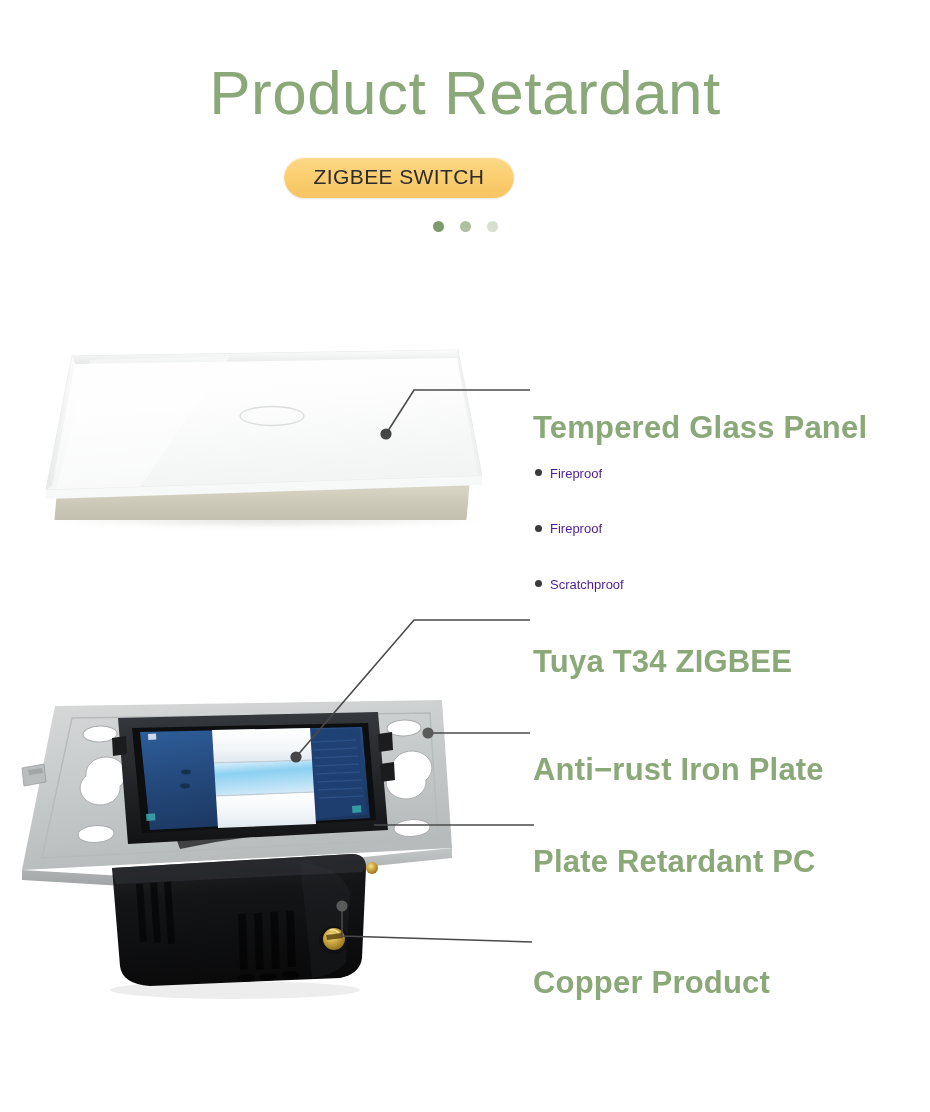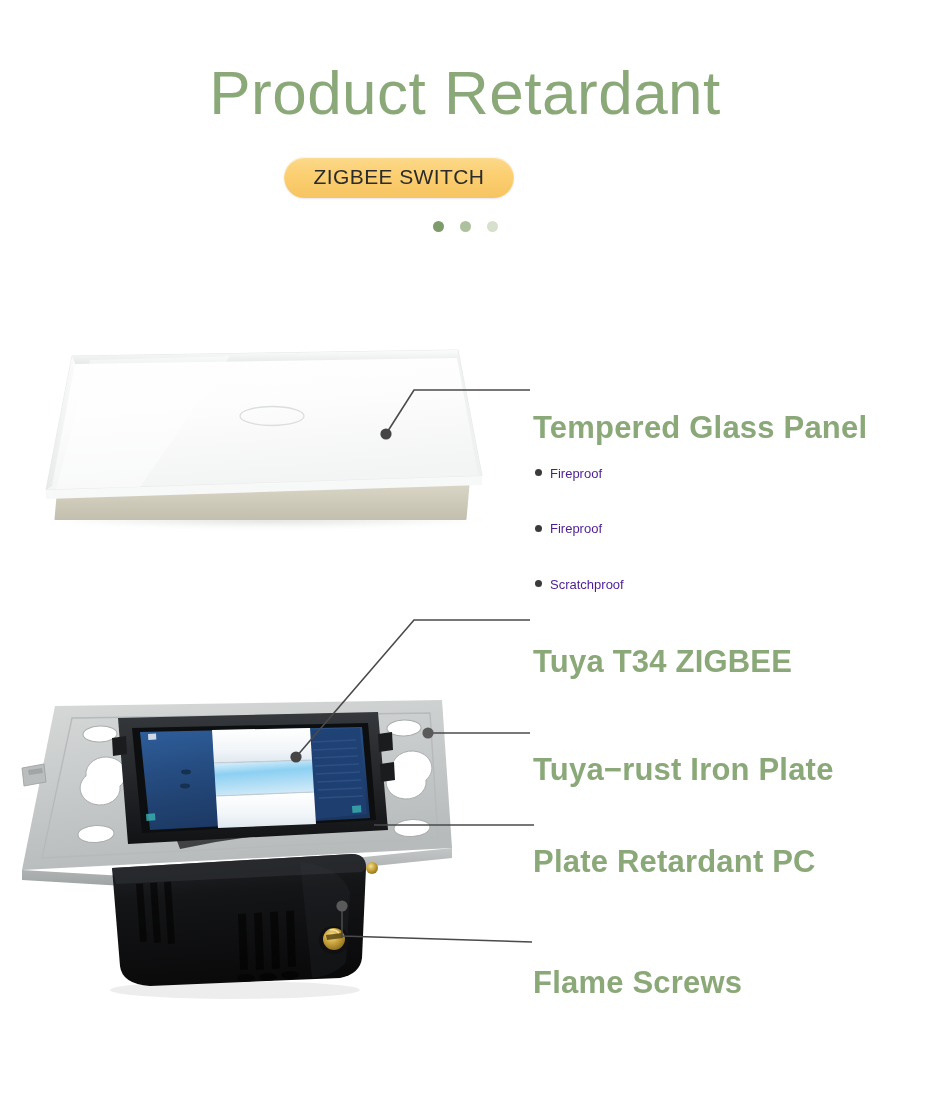--- a/index.html
+++ b/index.html
@@ -317,26 +317,26 @@
   <circle class="leader-dot" cx="8" cy="145" r="5.6"></circle>
 </svg>
 
 <div class="callout-title" style="left:533px; top:604px;">Tuya T34 ZIGBEE</div>
 
 <svg class="leader-svg" style="left:418px; top:723px; width:120px; height:20px;">
   <path class="leader-line" d="M10,10 L112,10"></path>
   <circle class="leader-dot-grey" cx="10" cy="10" r="5.6"></circle>
 </svg>
 
-<div class="callout-title" style="left:533px; top:712px;">Tuya−rust Iron Plate</div>
+<div class="callout-title" style="left:533px; top:712px;">Anti−rust Iron Plate</div>
 
 <svg class="leader-svg" style="left:370px; top:815px; width:170px; height:20px;">
   <path class="leader-line" d="M4,10 L164,10"></path>
 </svg>
 
 <div class="callout-title" style="left:533px; top:804px;">Plate Retardant PC</div>
 
 <svg class="leader-svg" style="left:330px; top:898px; width:210px; height:60px;">
   <path class="leader-line" d="M12,8 L12,38 L202,44"></path>
   <circle class="leader-dot-grey" cx="12" cy="8" r="5.6"></circle>
 </svg>
 
-<div class="callout-title" style="left:533px; top:925px;">Flame Screws</div>
+<div class="callout-title" style="left:533px; top:925px;">Copper Product</div>
 
 </body></html>

